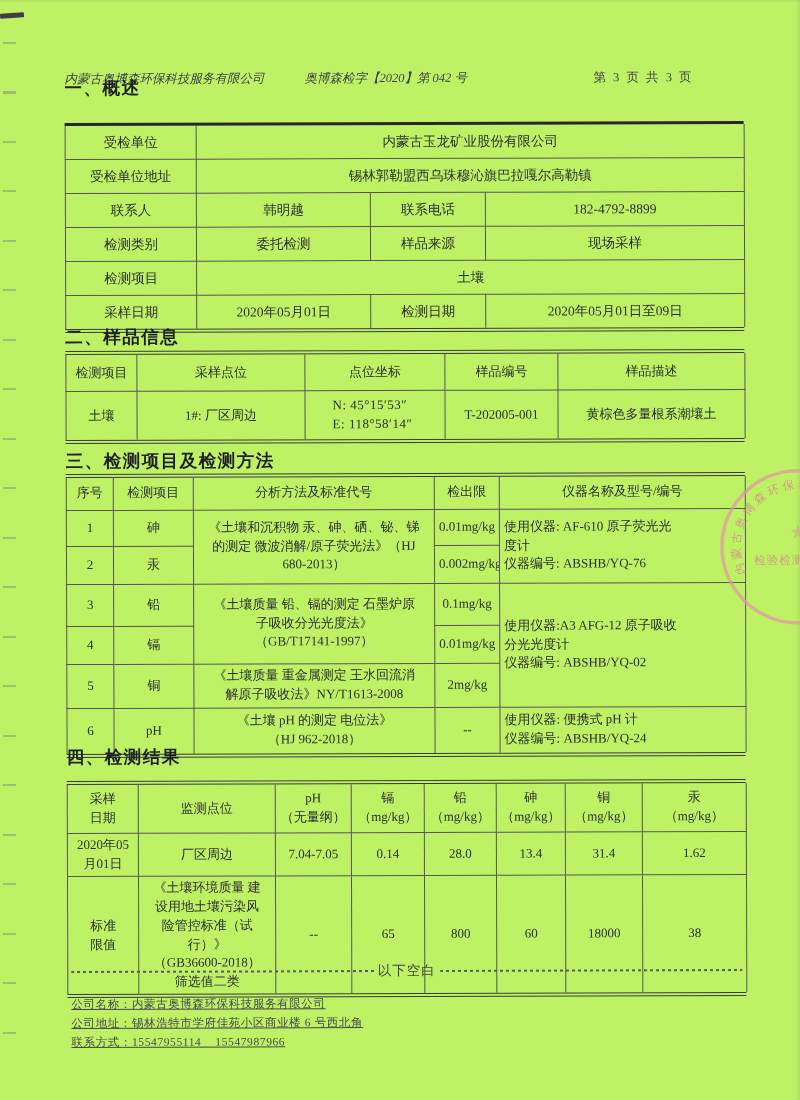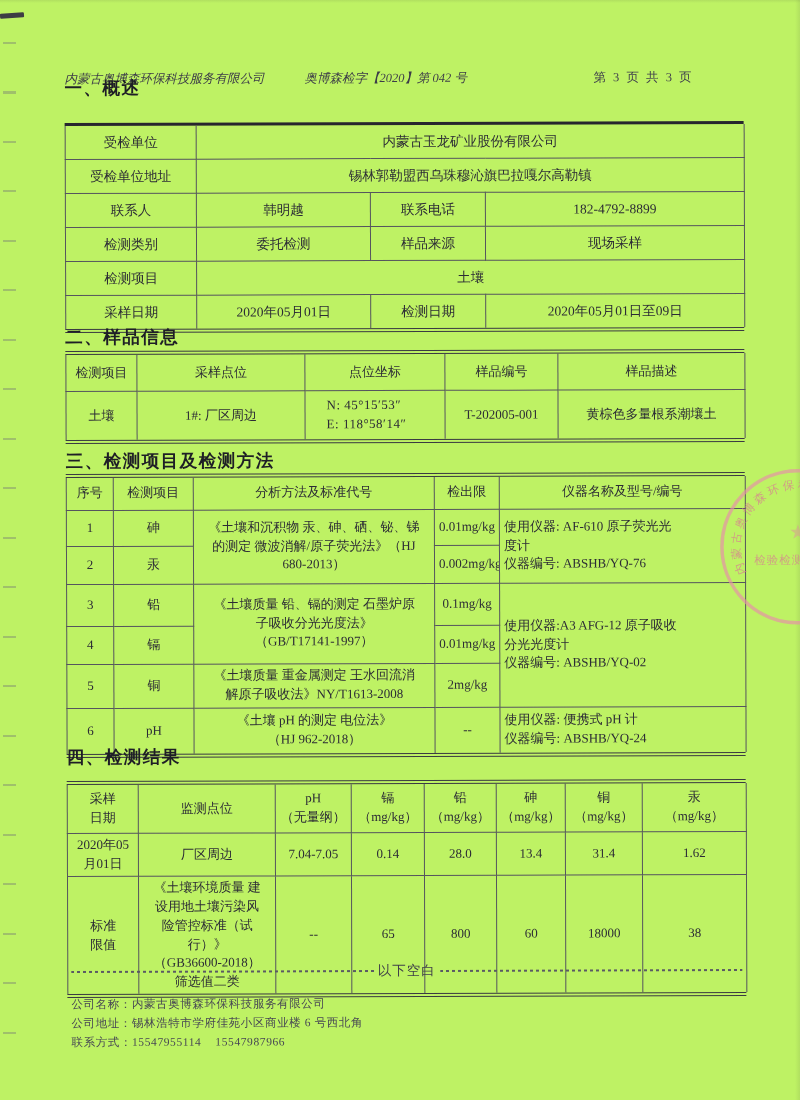--- a/index.html
+++ b/index.html
@@ -43,30 +43,30 @@
 
   .t1 td { height:29px; font-size:13.5px; }
   .t2 .h td { height:32px; }
   .t2 .d td { height:44px; }
   .t4 .h td { height:44px; }
   .t4 .d td { height:38px; }
   .t4 .lim td { height:88px; }
 
   .pre { white-space:pre-line; }
   .tleft { text-align:left;margin-top:28px; }
-  .coord { text-align:left; padding-left:21px; letter-spacing:0.5px; }
+  .coord { text-align:left; padding-left:27px; letter-spacing:0.5px; }
 
   .endnote { position:absolute; top:962px; left:70px; width:671px; display:flex; align-items:center; }
   .endnote .dash { flex:1; height:2px;
     background:repeating-linear-gradient(90deg,#5a5a64 0 3px, transparent 3px 6px); }
   .endnote .txt { margin:0 4px; font-size:13.5px; color:#3f3f49; letter-spacing:1px; }
 
   .footer { position:absolute; top:994px; left:70px; font-size:11.5px; color:#474754;
     letter-spacing:0.6px; line-height:1.65; }
-  .footer div { white-space:pre; }
+  .footer div { white-space:pre;text-decoration:underline; }
 
   .stamp { position:absolute; left:698px; top:448px; width:200px; height:200px; opacity:0.8; }
 </style>
 </head>
 <body>
 
 <div id="page">
 
   <div class="corner-mark"></div>
   <div class="bind-strip"></div>

